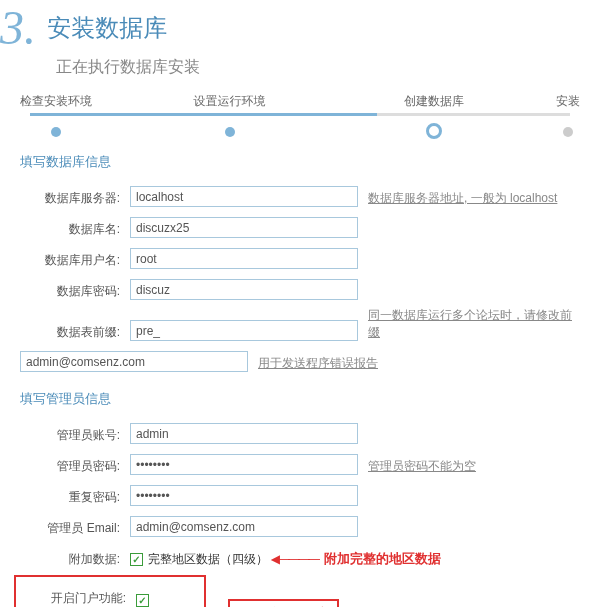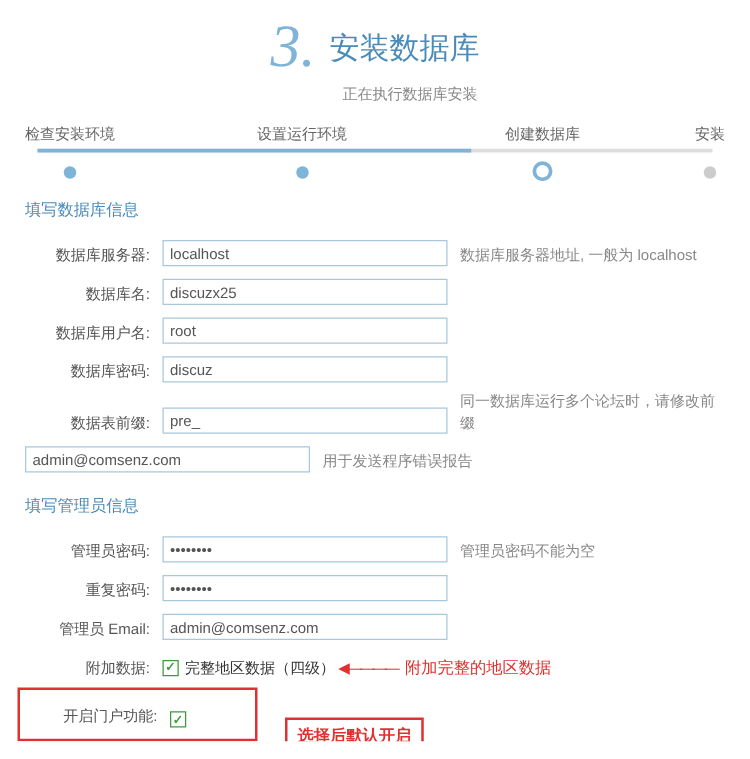--- a/index.html
+++ b/index.html
@@ -1,42 +1,42 @@
 <!DOCTYPE html>
 <html><head>
 <meta charset="utf-8">
 <style>
   * { box-sizing: border-box; margin: 0; padding: 0; }
   body { font-family: Arial, "Microsoft YaHei", sans-serif; font-size: 12px; color: #333; background: #fff; width: 600px; }
-  .header { text-align: center; padding: 10px 0 5px; }
+  .header { padding: 0 0 5px; }
   .step-num { font-family: Georgia, serif; font-size: 48px; color: #7fb4d8; font-style: italic; display: inline-block; vertical-align: middle; margin-right: 8px; }
   .title { font-size: 24px; color: #4a8bb8; font-weight: normal; display: inline-block; vertical-align: middle; }
-  .subtitle { font-size: 12px; color: #888; margin-top: 2px; margin-left:56px;}
+  .subtitle { font-size: 16px; color: #888; margin-top: 2px; margin-left:56px;}
   .progress { position: relative; height: 40px; margin: 10px 20px 20px; }
   .prog-line { position: absolute; top: 20px; left: 10px; right: 10px; height: 3px; background: #ddd; }
   .prog-line-done { position: absolute; top: 20px; left: 10px; width: 62%; height: 3px; background: #7fb4d8; }
   .prog-step { position: absolute; top: 0; font-size: 12px; color: #666; text-align: center; }
   .prog-dot { width: 10px; height: 10px; border-radius: 50%; background: #7fb4d8; margin: 17px auto 0; }
   .prog-dot.big { width: 16px; height: 16px; border: 3px solid #7fb4d8; background: #fff; margin-top: 13px; }
   .prog-dot.grey { background: #ccc; }
   .prog-step.s1 { left: 0; }
-  .prog-step.s2 { left: 31%; margin-left: 12px; }
+  .prog-step.s2 { left: 31%; }
   .prog-step.s3 { left: 60%; margin-left: 48px; }
   .prog-step.s4 { right: 0; }
   .content { padding: 0 20px; }
   .section-title { color: #4a8bb8; font-size: 13px; margin: 18px 0 12px; }
   .row { display: flex; align-items: flex-end; margin-bottom: 7px; min-height: 24px; }
   .lbl { width: 110px; text-align: right; padding-right: 10px; color: #555; }
   .fld input[type=text], .fld input[type=password] { width: 228px; height: 21px; border: 1px solid #a8c8dd; padding: 0 5px; font-size: 12px; color: #555; }
-  .hint { margin-left: 10px; color: #888; flex: 1; }
+  .hint { margin-left: 10px; color: #888; flex: 1; text-decoration: underline; }
   .chk-row .fld { display: flex; align-items: center; }
   .chk { width: 13px; height: 13px; border: 1px solid #3a9c3a; background: #fff; display: inline-flex; align-items: center; justify-content: center; margin-right: 5px; }
   .chk::after { content: "✓"; color: #3a9c3a; font-size: 10px; font-weight: bold; }
   .chk-label { color: #333; }
-  .red-text { color: #e03030; font-weight: normal; font-size: 13px; }
+  .red-text { color: #e03030; font-weight: bold; font-size: 13px; }
   .arrow { color: #e03030; letter-spacing: -2px; }
   .extra-wrap { position: relative; }
   .annot1 { position: absolute; left: 208px; top: 24px; border: 2px solid #e03030; padding: 4px 8px; color: #e03030; font-weight: bold; font-size: 13px; background: #fff; }
   .redouter { border: 2px solid #e03030; padding: 6px 4px 2px; margin-left: -6px; width: 192px; }
 </style>
 </head>
 <body>
 
 <div class="header">
   <div>
@@ -86,20 +86,25 @@
       </div>
       <div class="row">
     <div class="fld"><input type="text" value="admin@comsenz.com" style=""></div>
     <div class="hint">用于发送程序错误报告</div>
       </div>
     </div>
 
   <div class="section-title">填写管理员信息</div>
   <div id="admin-rows">
       <div class="row">
+        <div class="lbl">管理员账号:</div>
+    <div class="fld"><input type="text" value="admin" style=""></div>
+    <div class="hint"></div>
+      </div>
+      <div class="row">
         <div class="lbl">管理员密码:</div>
     <div class="fld"><input type="text" value="••••••••" style=""></div>
     <div class="hint">管理员密码不能为空</div>
       </div>
       <div class="row">
         <div class="lbl">重复密码:</div>
     <div class="fld"><input type="text" value="••••••••" style=""></div>
     <div class="hint"></div>
       </div>
       <div class="row">

